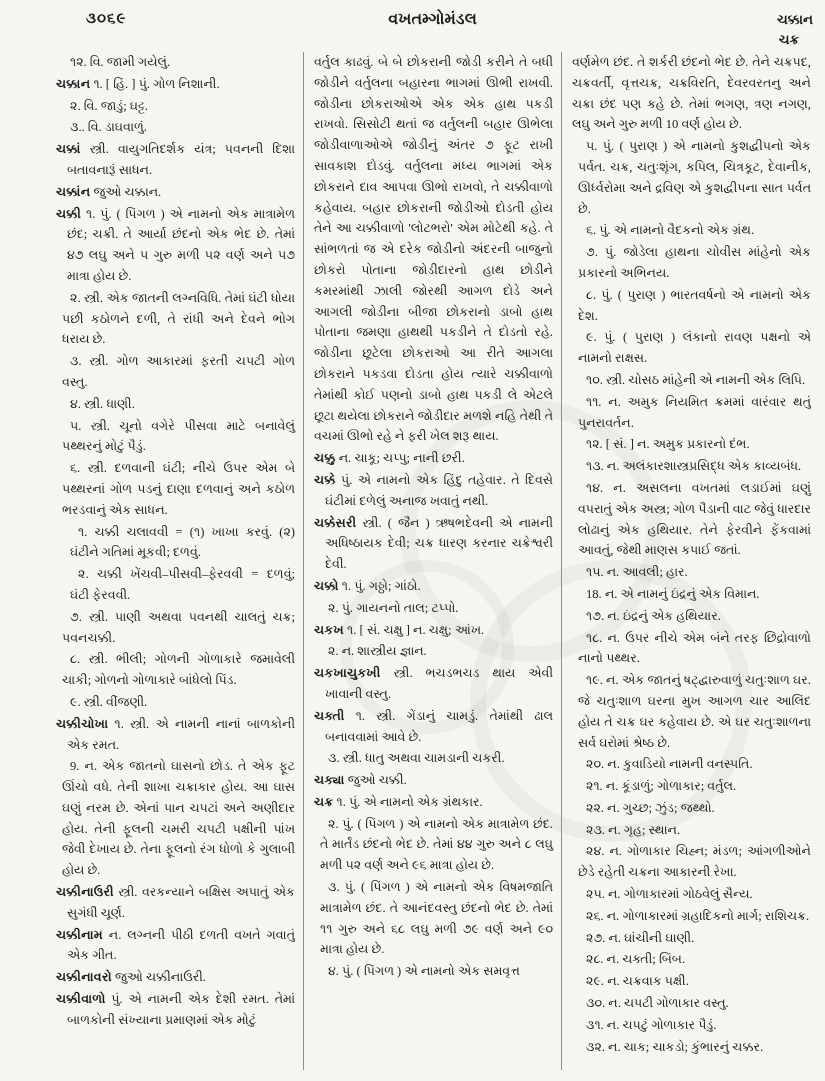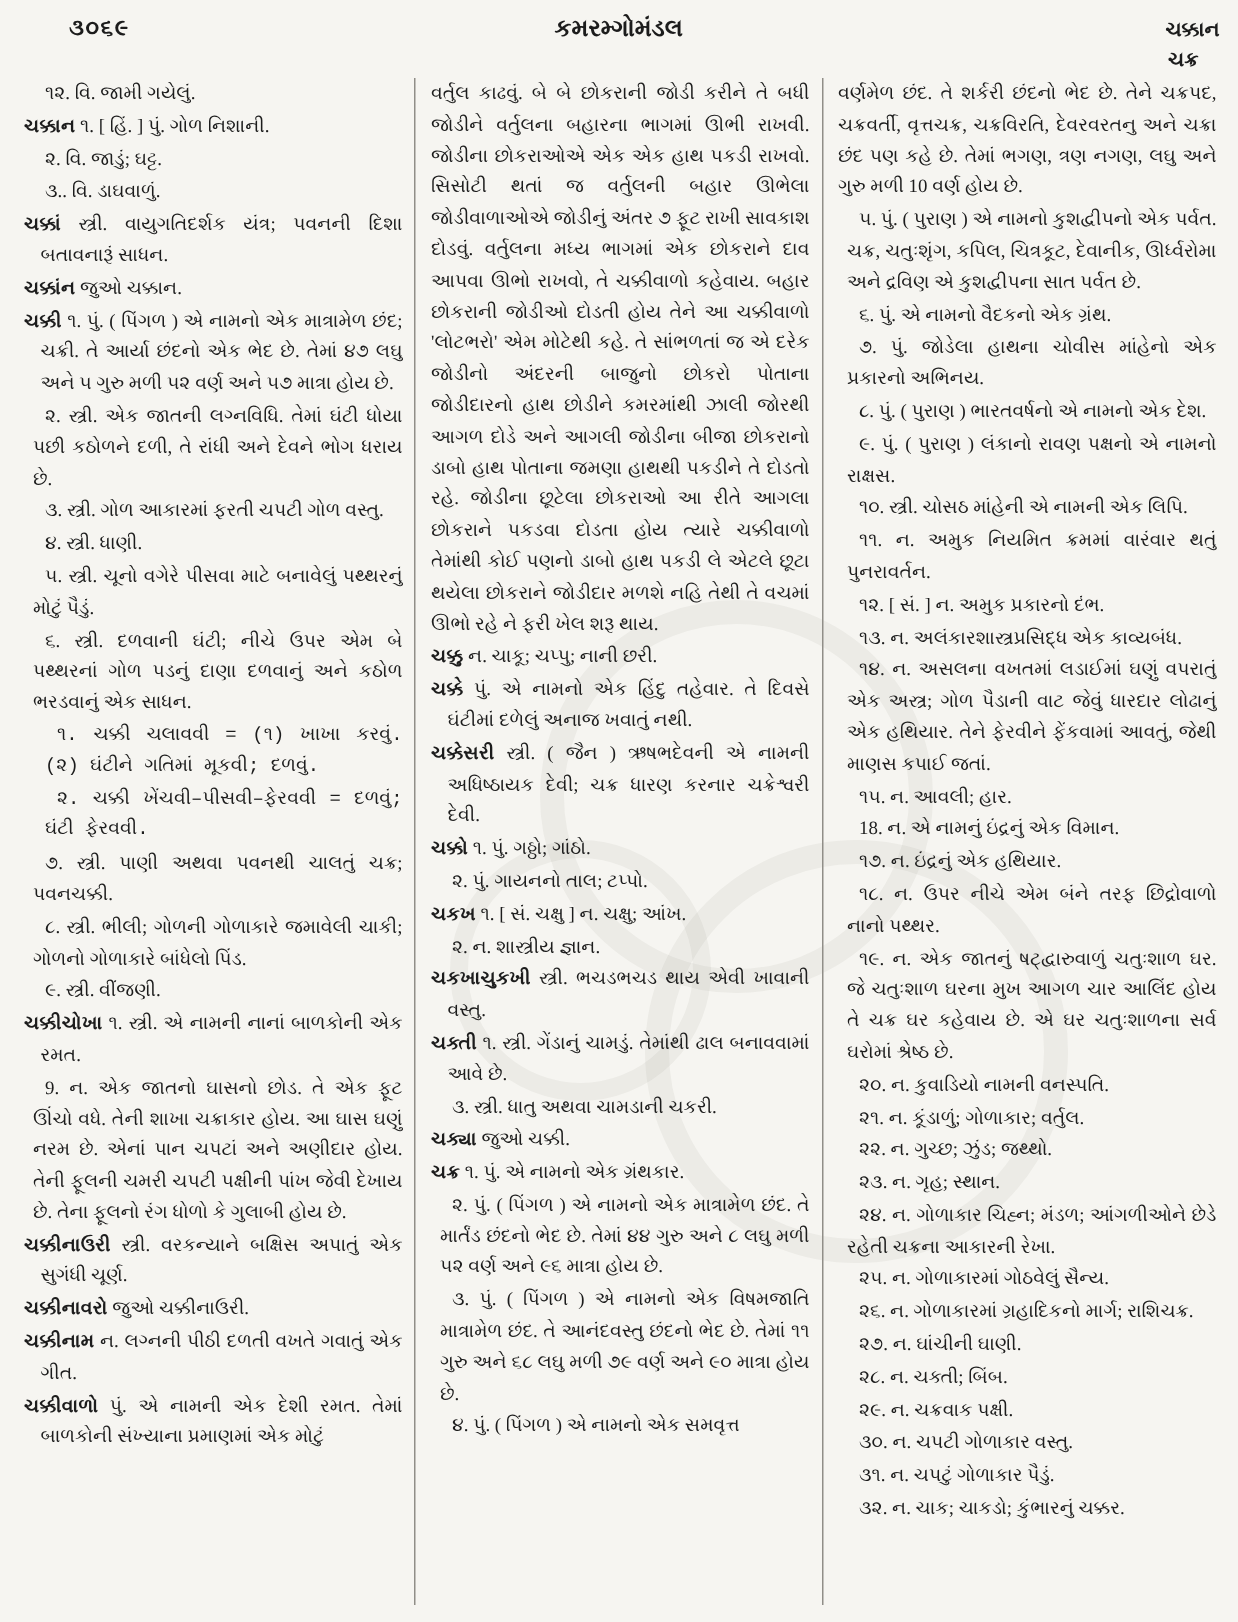--- a/index.html
+++ b/index.html
@@ -4,21 +4,21 @@
 <style>
   html,body{margin:0;padding:0;}
   body{
     width:825px;height:1081px;
     background:var(--paper,#f6f5f1);
     font-family:"Liberation Serif","DejaVu Serif",serif;
     color:var(--ink,#1c1c1c);
     overflow:hidden;
     position:relative;
   }
-  .page{width:825px;height:1081px;position:relative;box-sizing:border-box;}
+  .page{width:825px;height:1081px;position:relative;box-sizing:border-box;padding-left:40px;}
   
   .hdr{
     display:grid;
     grid-template-columns:160px 1fr 160px;
     align-items:start;
     padding:10px 8px 2px 8px;
     height:48px;box-sizing:border-box;
   }
   .pgnum{font-size:15px;font-weight:bold;padding-left:38px;letter-spacing:1px;}
   .title{text-align:center;font-size:16px;font-weight:bold;}
@@ -39,21 +39,21 @@
     font-size:12.6px;
     line-height:20.8px;
     text-align:justify;
     box-sizing:border-box;
     overflow:hidden;
   }
   .column + .column{border-left:1px solid var(--rule,#908e88);}
   p.blk{margin:0 0 1px 0;}
   p.entry{padding-left:11px;text-indent:-11px;}
   p.sense{padding-left:6px;text-indent:8px;}
-  p.idiom{padding-left:14px;text-indent:8px;font-family:Liberation Mono, monospace;}
+  p.idiom{padding-left:14px;text-indent:8px;}
   p.cont{padding-left:0;text-indent:0;}
   b.head{font-weight:bold;letter-spacing:.2px;}
   
   .wm{position:absolute;z-index:1;pointer-events:none;}
   .wm-c{position:absolute;border-radius:50%;border:16px solid rgba(60,55,45,.05);}
   .wm1{width:230px;height:230px;left:360px;top:400px;}
   .wm2{width:250px;height:250px;left:430px;top:560px;}
   .wm3{width:150px;height:150px;left:300px;top:560px;border-width:12px;}
 </style>
 </head>
@@ -62,21 +62,21 @@
 <div class="page">
 
   <div class="wm">
     <div class="wm-c wm1"></div>
     <div class="wm-c wm2"></div>
     <div class="wm-c wm3"></div>
   </div>
 
   <div class="hdr">
     <div class="pgnum">૩૦૬૯</div>
-    <div class="title">કમરમ્ગોમંડલ</div>
+    <div class="title">વખતમ્ગોમંડલ</div>
     <div class="guides">
       <span class="g1">ચક્કાન</span>
       <span class="g2">ચક્ર</span>
     </div>
   </div>
 
   <div class="cols">
     <div class="column">
         <p class="blk sense">૧૨. વિ. જામી ગયેલું.</p>
         <p class="blk entry"><b class="head">ચક્કાન</b> ૧. [ હિં. ] પું. ગોળ નિશાની.</p>
@@ -91,22 +91,22 @@
         <p class="blk sense">૫. સ્ત્રી. ચૂનો વગેરે પીસવા માટે બનાવેલું પથ્થરનું મોટું પૈડું.</p>
         <p class="blk sense">૬. સ્ત્રી. દળવાની ઘંટી; નીચે ઉપર એમ બે પથ્થરનાં ગોળ પડનું દાણા દળવાનું અને કઠોળ ભરડવાનું એક સાધન.</p>
         <p class="blk idiom">૧. ચક્કી ચલાવવી = (૧) ખાખા કરવું. (૨) ઘંટીને ગતિમાં મૂકવી; દળવું.</p>
         <p class="blk idiom">૨. ચક્કી ખેંચવી–પીસવી–ફેરવવી = દળવું; ઘંટી ફેરવવી.</p>
         <p class="blk sense">૭. સ્ત્રી. પાણી અથવા પવનથી ચાલતું ચક્ર; પવનચક્કી.</p>
         <p class="blk sense">૮. સ્ત્રી. ભીલી; ગોળની ગોળાકારે જમાવેલી ચાકી; ગોળનો ગોળાકારે બાંધેલો પિંડ.</p>
         <p class="blk sense">૯. સ્ત્રી. વીંજણી.</p>
         <p class="blk entry"><b class="head">ચક્કીચોખા</b> ૧. સ્ત્રી. એ નામની નાનાં બાળકોની એક રમત.</p>
         <p class="blk sense">9. ન. એક જાતનો ઘાસનો છોડ. તે એક ફૂટ ઊંચો વધે. તેની શાખા ચક્રાકાર હોય. આ ઘાસ ઘણું નરમ છે. એનાં પાન ચપટાં અને અણીદાર હોય. તેની ફૂલની ચમરી ચપટી પક્ષીની પાંખ જેવી દેખાય છે. તેના ફૂલનો રંગ ધોળો કે ગુલાબી હોય છે.</p>
         <p class="blk entry"><b class="head">ચક્કીનાઉરી</b> સ્ત્રી. વરકન્યાને બક્ષિસ અપાતું એક સુગંધી ચૂર્ણ.</p>
+        <p class="blk entry"><b class="head">ચક્કીનામ</b> ન. લગ્નની પીઠી દળતી વખતે ગવાતું એક ગીત.</p>
         <p class="blk entry"><b class="head">ચક્કીનાવરો</b> જુઓ ચક્કીનાઉરી.</p>
-        <p class="blk entry"><b class="head">ચક્કીનામ</b> ન. લગ્નની પીઠી દળતી વખતે ગવાતું એક ગીત.</p>
         <p class="blk entry"><b class="head">ચક્કીવાળો</b> પું. એ નામની એક દેશી રમત. તેમાં બાળકોની સંખ્યાના પ્રમાણમાં એક મોટું</p>
       </div>
     <div class="column">
         <p class="blk cont">વર્તુલ કાઢવું. બે બે છોકરાની જોડી કરીને તે બધી જોડીને વર્તુલના બહારના ભાગમાં ઊભી રાખવી. જોડીના છોકરાઓએ એક એક હાથ પકડી રાખવો. સિસોટી થતાં જ વર્તુલની બહાર ઊભેલા જોડીવાળાઓએ જોડીનું અંતર ૭ ફૂટ રાખી સાવકાશ દોડવું. વર્તુલના મધ્ય ભાગમાં એક છોકરાને દાવ આપવા ઊભો રાખવો, તે ચક્કીવાળો કહેવાય. બહાર છોકરાની જોડીઓ દોડતી હોય તેને આ ચક્કીવાળો 'લોટભરો' એમ મોટેથી કહે. તે સાંભળતાં જ એ દરેક જોડીનો અંદરની બાજુનો છોકરો પોતાના જોડીદારનો હાથ છોડીને કમરમાંથી ઝાલી જોરથી આગળ દોડે અને આગલી જોડીના બીજા છોકરાનો ડાબો હાથ પોતાના જમણા હાથથી પકડીને તે દોડતો રહે. જોડીના છૂટેલા છોકરાઓ આ રીતે આગલા છોકરાને પકડવા દોડતા હોય ત્યારે ચક્કીવાળો તેમાંથી કોઈ પણનો ડાબો હાથ પકડી લે એટલે છૂટા થયેલા છોકરાને જોડીદાર મળશે નહિ તેથી તે વચમાં ઊભો રહે ને ફરી ખેલ શરૂ થાય.</p>
         <p class="blk entry"><b class="head">ચક્કુ</b> ન. ચાકૂ; ચપ્પુ; નાની છરી.</p>
         <p class="blk entry"><b class="head">ચક્કે</b> પું. એ નામનો એક હિંદુ તહેવાર. તે દિવસે ઘંટીમાં દળેલું અનાજ ખવાતું નથી.</p>
         <p class="blk entry"><b class="head">ચક્કેસરી</b> સ્ત્રી. ( જૈન ) ઋષભદેવની એ નામની અધિષ્ઠાયક દેવી; ચક્ર ધારણ કરનાર ચક્રેશ્વરી દેવી.</p>
         <p class="blk entry"><b class="head">ચક્કો</b> ૧. પું. ગઠ્ઠો; ગાંઠો.</p>
         <p class="blk sense">૨. પું. ગાયનનો તાલ; ટપ્પો.</p>
         <p class="blk entry"><b class="head">ચકખ</b> ૧. [ સં. ચક્ષુ ] ન. ચક્ષુ; આંખ.</p>

